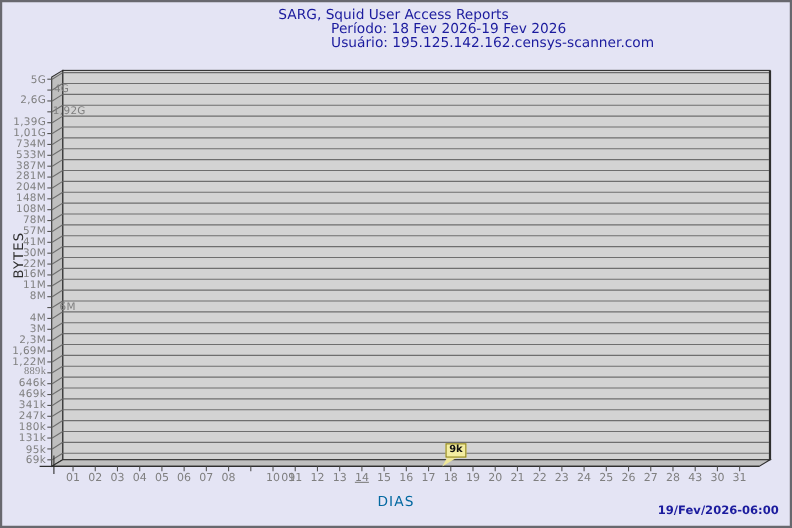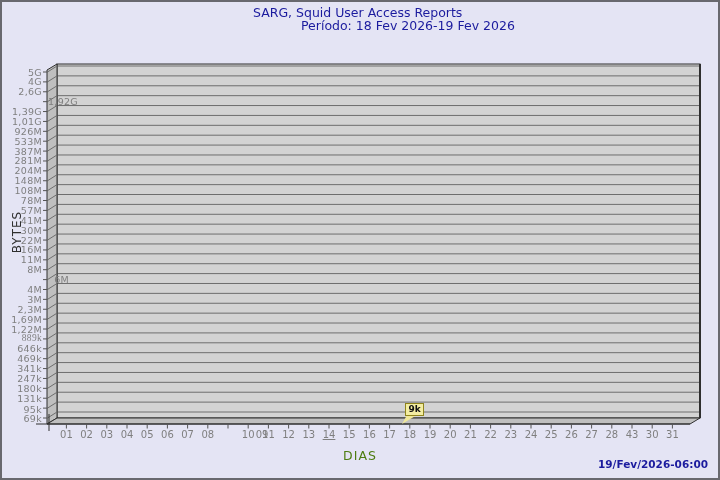--- a/index.html
+++ b/index.html
@@ -49,21 +49,21 @@
     color:#2e2e2e;
     letter-spacing:1px;
     transform:rotate(-90deg);
   }
   #x-axis-title{
     position:absolute;
     left:330px;top:448px;
     width:60px;
     text-align:center;
     font-size:12.5px;
-    color:#4d7c0f;
+    color:#0369a1;
     letter-spacing:1px;
   }
   #timestamp{
     position:absolute;
     right:12px;top:458px;
     font-size:10.5px;
     font-weight:bold;
     color:#1b1b9e;
     margin-left:25px;
   }
@@ -82,20 +82,21 @@
     z-index:5;
   }
 </style>
 </head>
 <body>
 
 <div class="page">
 
   <div id="title1" class="title-line">SARG, Squid User Access Reports</div>
   <div id="title2" class="title-line">Período: 18 Fev 2026-19 Fev 2026</div>
+  <div id="title3" class="title-line">Usuário: 195.125.142.162.censys-scanner.com</div>
 
   <svg id="plot-svg" width="720" height="480" viewBox="0 0 720 480">
 
     <rect x="57" y="64" width="643" height="354" fill="#d3d3d3" stroke="#2f2f2f" stroke-width="1"></rect>
 
     <g id="grid-lines">
         <line x1="57.5" y1="66" x2="699" y2="66" stroke="#6e6e6e" stroke-width="1"></line>
         <line x1="57.5" y1="75.88571428571429" x2="699" y2="75.88571428571429" stroke="#6e6e6e" stroke-width="1"></line>
         <line x1="57.5" y1="85.77142857142857" x2="699" y2="85.77142857142857" stroke="#6e6e6e" stroke-width="1"></line>
         <line x1="57.5" y1="95.65714285714286" x2="699" y2="95.65714285714286" stroke="#6e6e6e" stroke-width="1"></line>
@@ -249,26 +250,26 @@
         <line x1="632" y1="424" x2="632" y2="428.5" stroke="#555" stroke-width="1"></line>
         <line x1="652.1999999999999" y1="424" x2="652.1999999999999" y2="428.5" stroke="#555" stroke-width="1"></line>
         <line x1="672.4" y1="424" x2="672.4" y2="428.5" stroke="#555" stroke-width="1"></line>
       </g>
 
     <polygon points="407,415 417,415 402,424" fill="#efe79a"></polygon>
   </svg>
 
   <div id="ytick-labels">
       <div class="ytick" style="top: 66.5px;">5G</div>
-      <div class="ytick" style="top: 76.3857px;">4G</div>
+      <div class="ytick" style="top: 76.3857px; margin-left: 21px;">4G</div>
       <div class="ytick" style="top: 86.2714px;">2,6G</div>
       <div class="ytick" style="top: 96.1571px; padding-left: 36px;">1,92G</div>
       <div class="ytick" style="top: 106.043px;">1,39G</div>
       <div class="ytick" style="top: 115.929px;">1,01G</div>
-      <div class="ytick" style="top: 125.814px;">926M</div>
+      <div class="ytick" style="top: 125.814px;">734M</div>
       <div class="ytick" style="top: 135.7px;">533M</div>
       <div class="ytick" style="top: 145.586px;">387M</div>
       <div class="ytick" style="top: 155.471px;">281M</div>
       <div class="ytick" style="top: 165.357px;">204M</div>
       <div class="ytick" style="top: 175.243px;">148M</div>
       <div class="ytick" style="top: 185.129px;">108M</div>
       <div class="ytick" style="top: 195.014px;">78M</div>
       <div class="ytick" style="top: 204.9px;">57M</div>
       <div class="ytick" style="top: 214.786px;">41M</div>
       <div class="ytick" style="top: 224.671px;">30M</div>

